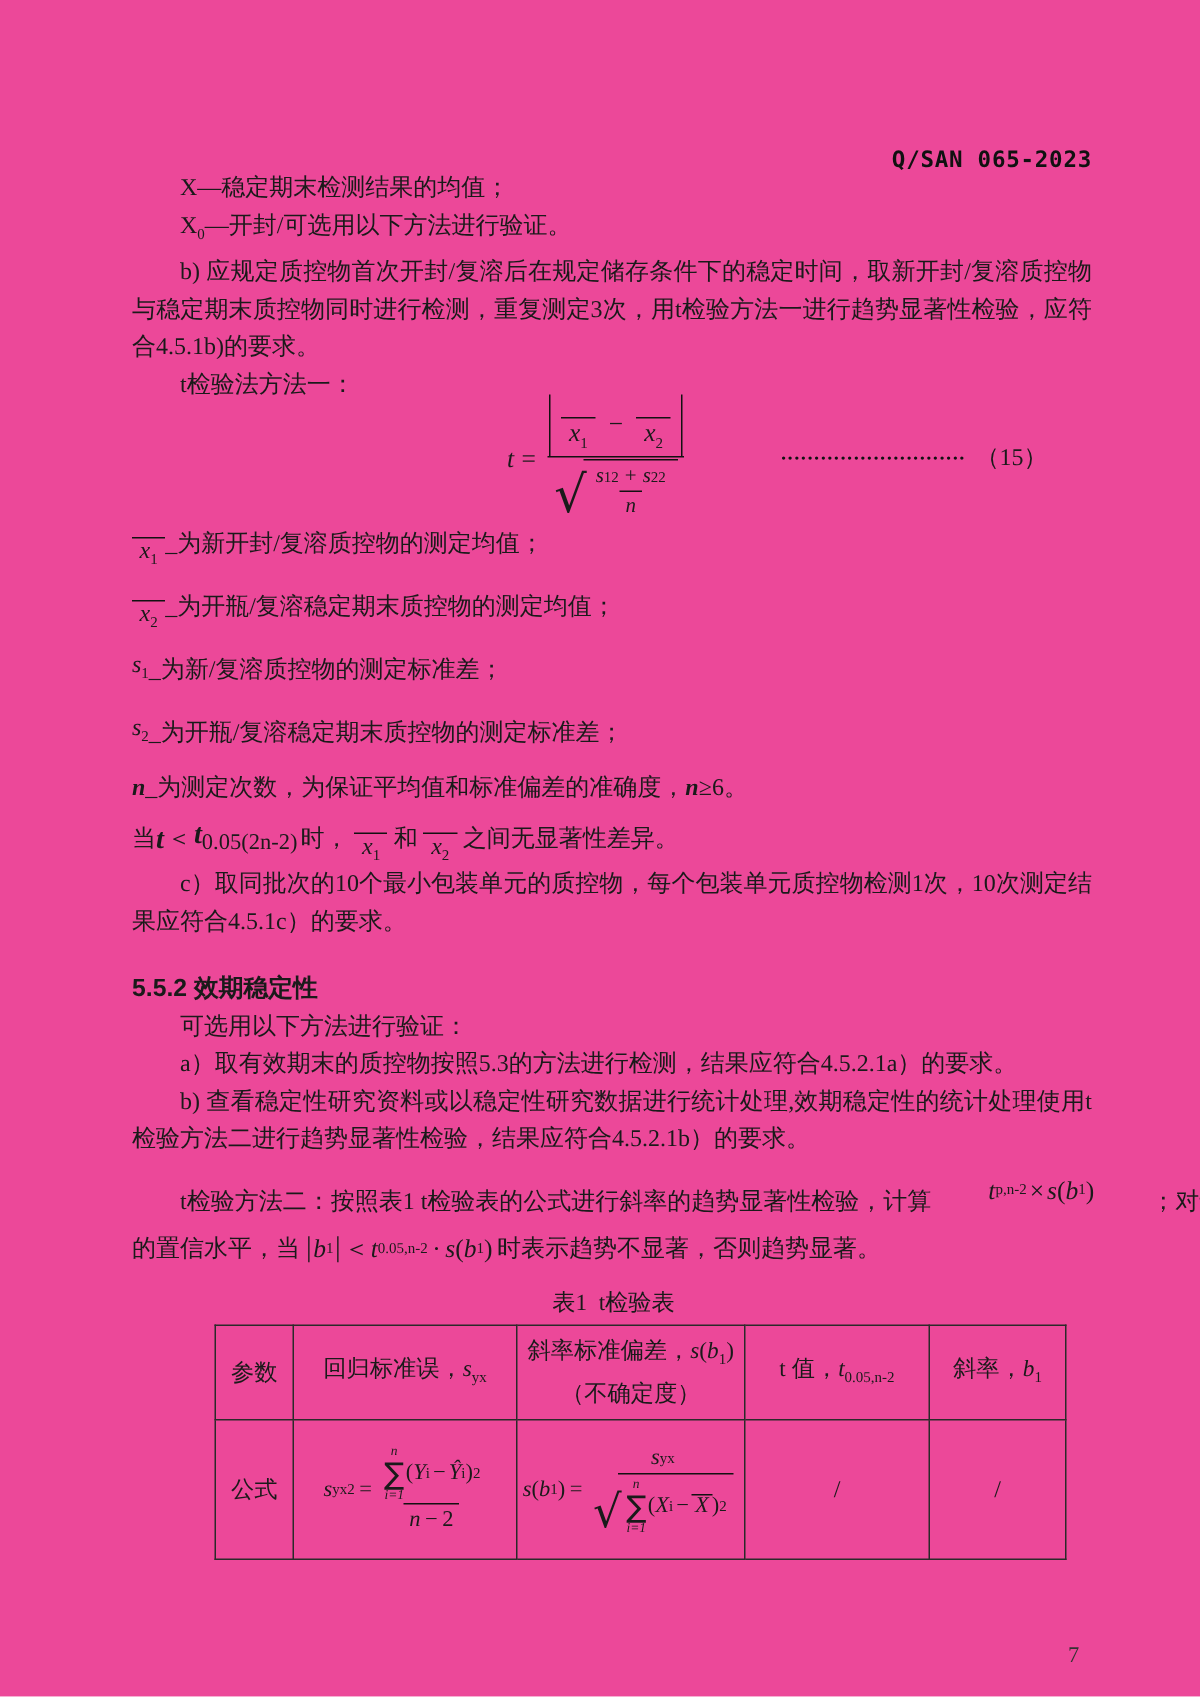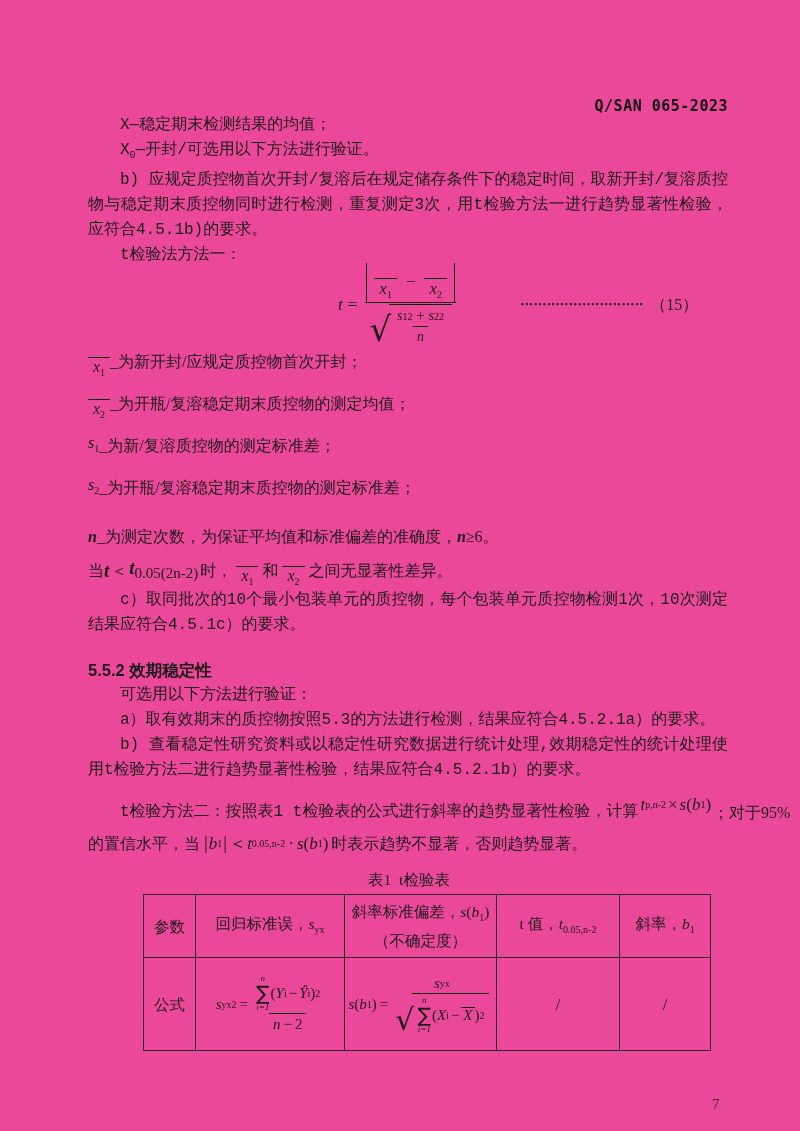--- a/index.html
+++ b/index.html
@@ -2,21 +2,21 @@
 <html><head>
 <meta charset="utf-8">
 <style>
   html,body{margin:0;padding:0;background:#fff;}
   .page{position:relative;width:800px;height:1131px;background:#ec4899;color:#1a1a1a;
         font-family:"Liberation Serif",serif;overflow:hidden;}
   .doc-header{position:absolute;top:97px;right:72px;font-family:"DejaVu Sans Mono",monospace;
         font-weight:bold;font-size:15px;letter-spacing:0.5px;color:#111;}
   .content{position:absolute;left:88px;top:113px;width:640px;font-size:16px;line-height:25px;}
   .ln{min-height:25px;}
-  .indent{text-indent:2em;font-family:Liberation Mono, monospace;}
+  .indent{text-indent:2em;}
   .para{text-align:justify;}
   i.v{font-style:italic;font-family:"Liberation Serif",serif;}
   b i.v, i.v.b{font-weight:bold;}
   sub{font-size:10px;}
   sup{font-size:10px;}
   
   .ov{display:inline-block;border-top:1.5px solid #111;padding:1px 5px 0 5px;line-height:1.05;margin-top:13px;}
   .ovx{display:inline-block;border-top:1.4px solid #111;padding:0 2px;line-height:1.05;}
   
   .f15{display:flex;align-items:center;height:72px;}
@@ -29,29 +29,29 @@
   .rootwrap{display:inline-flex;align-items:stretch;}
   .rootsign{font-size:34px;line-height:1;align-self:flex-end;margin-right:-2px;font-family:"DejaVu Sans",sans-serif;font-weight:normal;}
   .radicand{border-top:1.5px solid #111;padding:2px 4px 0 4px;display:inline-flex;align-items:center;}
   .innerfrac{font-size:14px;}
   .dots{margin-left:62px;font-size:8px;letter-spacing:1.6px;font-weight:bold;white-space:nowrap;color:#111;}
   .f15 .flabel{margin-left:6px;font-size:16px;white-space:nowrap;}
   
   .defline{height:42px;display:flex;align-items:center;font-size:16px;}
   .defline .sym{font-size:16px;}
   
-  .nline{margin-top:16px;min-height:28px;}
+  .nline{margin-top:4px;min-height:28px;}
   .condline{min-height:36px;display:flex;align-items:center;}
   .tbig{font-size:19px;font-weight:bold;font-style:italic;}
   .tsub{font-size:15px;}
   
   .h1{font-family:"Liberation Sans",sans-serif;font-weight:bold;font-size:16.5px;margin-top:20px;min-height:25px;}
   .h2{font-family:"Liberation Sans",sans-serif;font-weight:bold;font-size:16.5px;margin-top:10px;min-height:25px;}
   
-  .m2l1{margin-top:4px;height:38px;white-space:nowrap;display:flex;align-items:flex-end;}
+  .m2l1{margin-top:4px;height:38px;white-space:nowrap;display:flex;align-items:flex-end;gap:36px;}
   .m2l1 .txt{line-height:25px;}
   .m2l2{height:36px;white-space:nowrap;display:flex;align-items:center;}
   .mraise{display:inline-flex;align-items:center;font-size:17px;position:relative;top:-8px;margin:0 2px;}
   .mmid{display:inline-flex;align-items:center;font-size:17px;margin:0 3px;}
   .vbar{font-size:19px;font-weight:300;margin:0 1px;position:relative;top:-1px;}
   
   .tbl-caption{margin-left:55px;width:532px;text-align:center;margin-top:6px;font-size:15.5px;white-space:pre;min-height:22px;}
   table.t1{margin-left:55px;width:532px;border-collapse:collapse;table-layout:fixed;margin-top:2px;}
   table.t1 td{border:1.4px solid #2a2a2a;text-align:center;vertical-align:middle;font-size:15.5px;padding:2px 3px;}
   .c1{width:45px;}.c2{width:142px;}.c3{width:145px;}.c4{width:116px;}.c5{width:84px;}
@@ -113,21 +113,21 @@
             </span>
           </span>
         </span>
       </span>
       <span class="dots">••••••••••••••••••••••••••••</span>
       <span class="flabel">（15）</span>
     </div>
 
     <div class="defline">
       <span class="ov sym"><i class="v">x</i><sub>1</sub></span>
-      <span>_为新开封/应规定质控物首次开封；</span>
+      <span>_为新开封/复溶质控物的测定均值；</span>
     </div>
     <div class="defline">
       <span class="ov sym"><i class="v">x</i><sub>2</sub></span>
       <span>_为开瓶/复溶稳定期末质控物的测定均值；</span>
     </div>
     <div class="defline">
       <span class="sym"><i class="v">s</i><sub>1</sub></span>
       <span>_为新/复溶质控物的测定标准差；</span>
     </div>
     <div class="defline">

